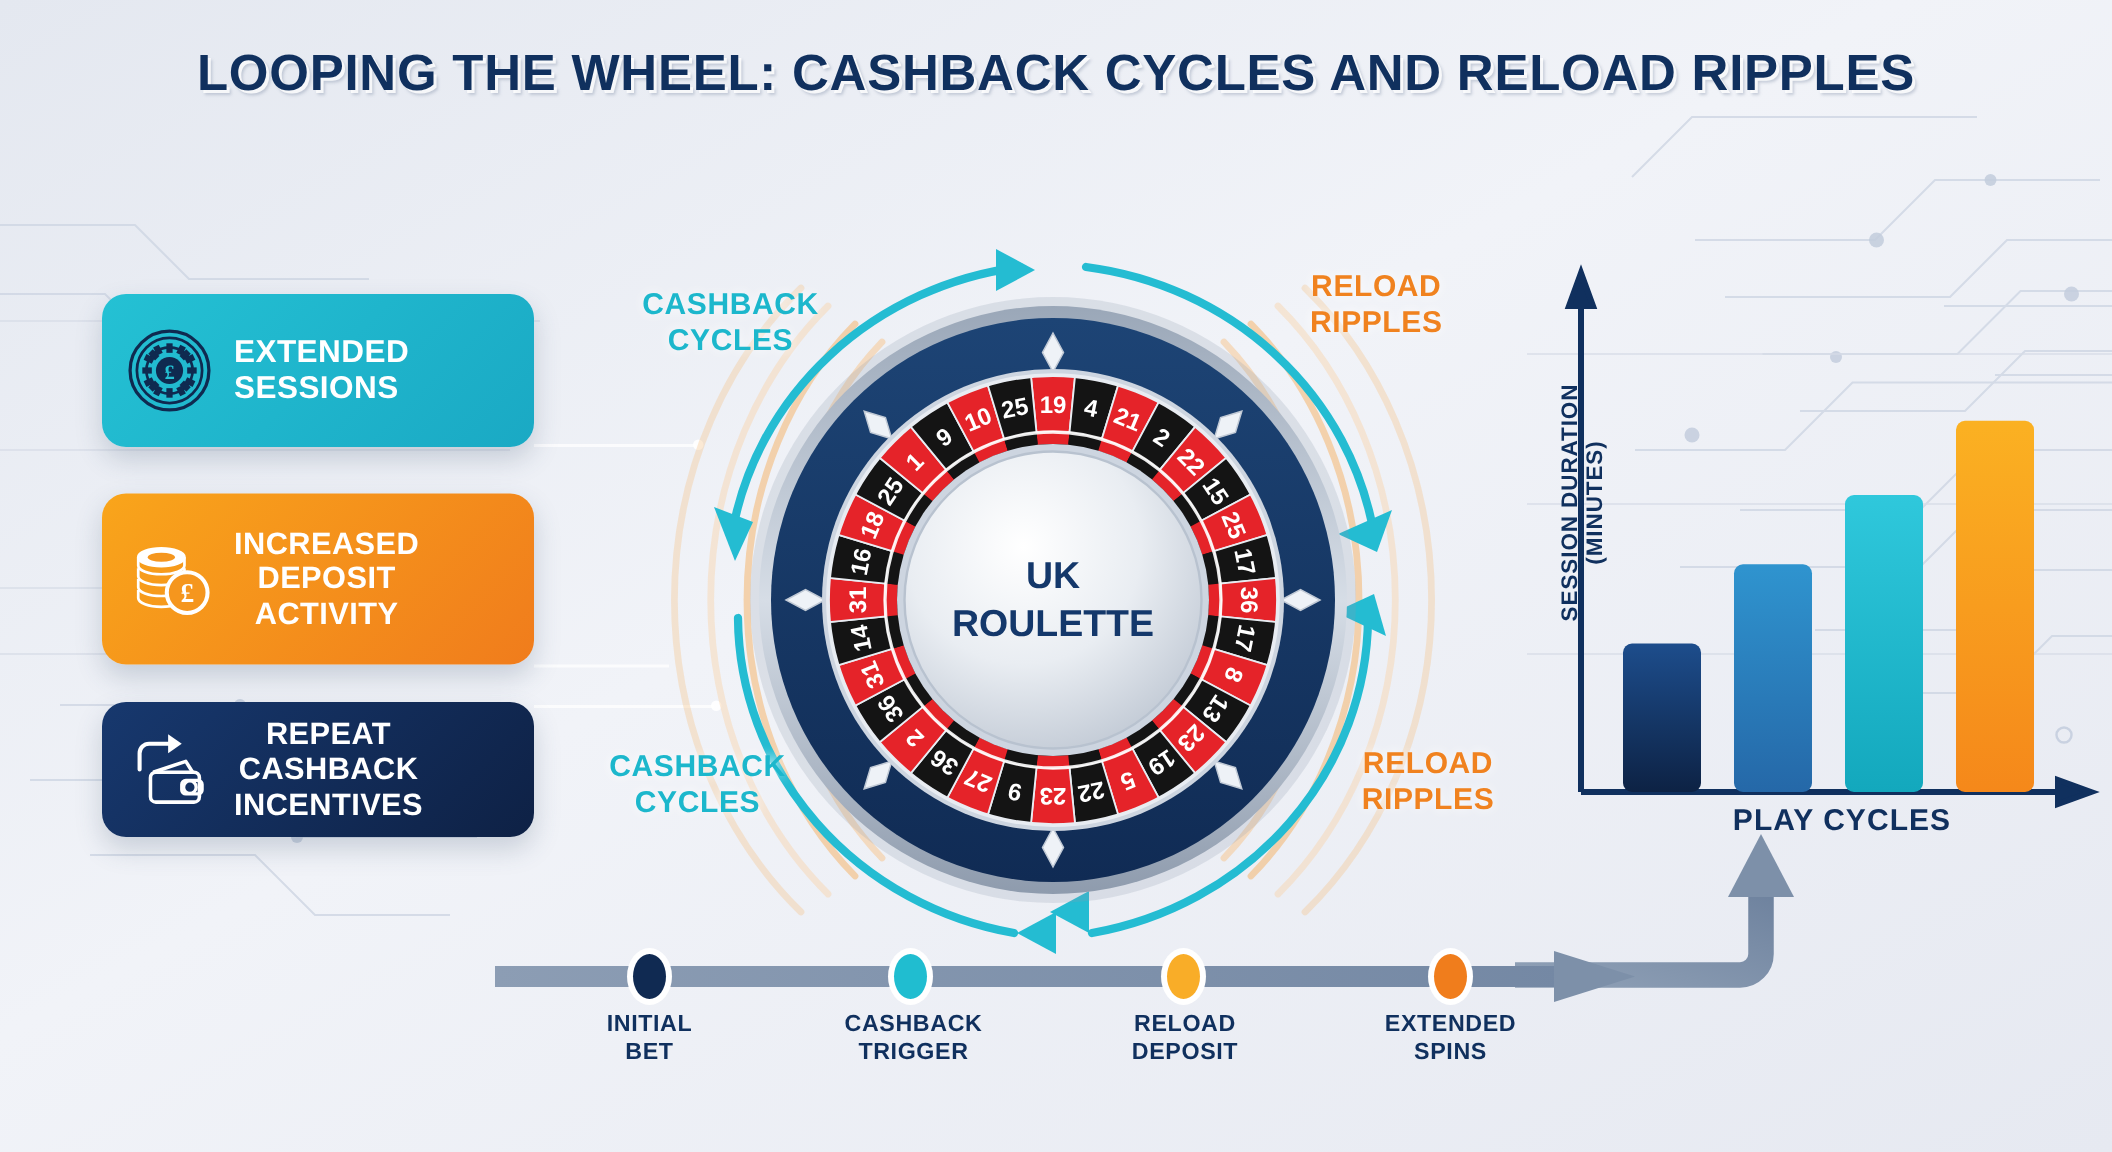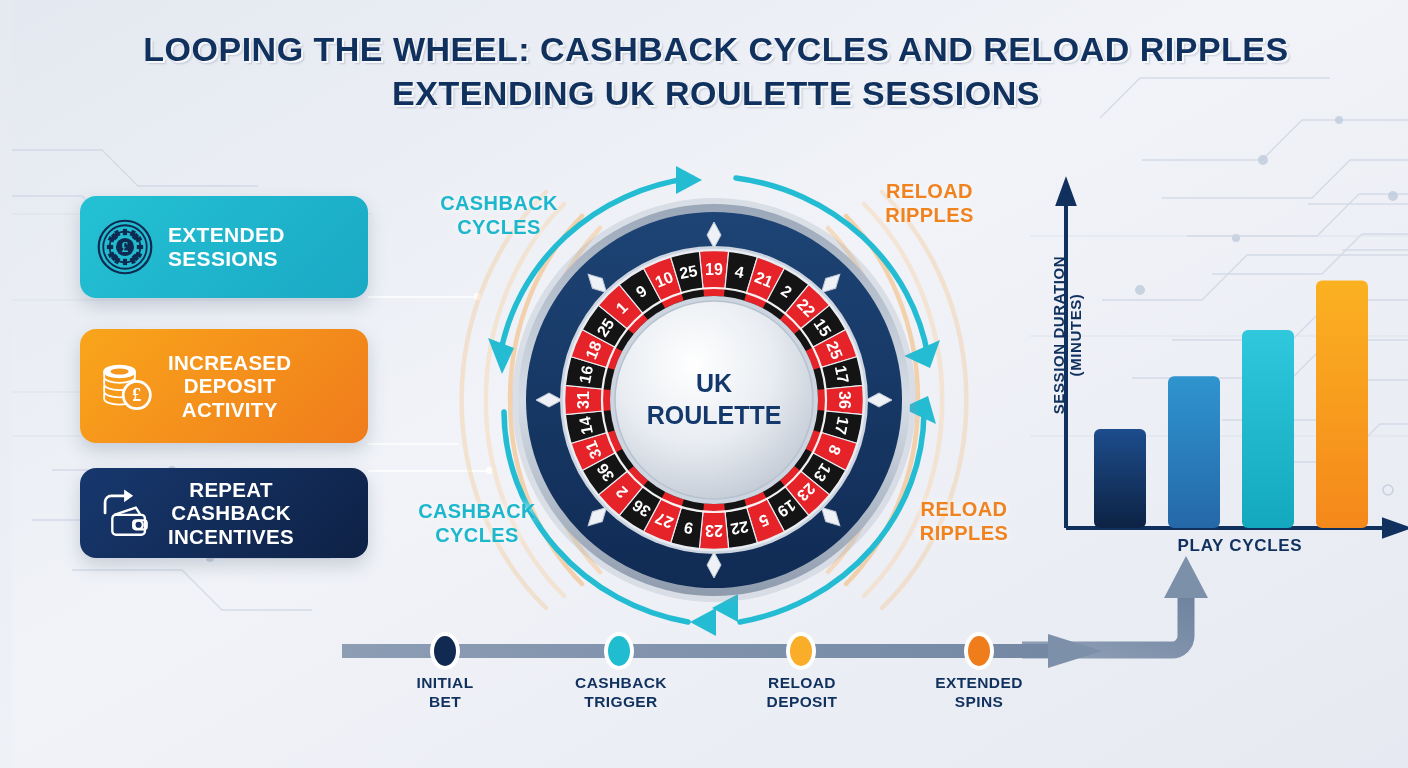--- a/index.html
+++ b/index.html
@@ -2,21 +2,21 @@
 <html><head>
 <meta charset="utf-8">
 <style>
   * { margin:0; padding:0; box-sizing:border-box; }
   html,body { width:1408px; height:768px; overflow:hidden; }
   body {
     font-family:"Liberation Sans", sans-serif;
     background:linear-gradient(135deg,#e6e9f0 0%,#eef1f6 35%,#f4f6f9 60%,#e8ebf2 100%);
     position:relative;
   }
-  #stage { position:absolute; inset:0;margin-left:12px; }
+  #stage { position:absolute; inset:0; }
 
   
   .bg-svg { position:absolute; inset:0; width:1408px; height:768px; pointer-events:none; }
 
   
   .title-wrap {
     position:absolute; left:0; top:28px; width:1408px; text-align:center;
   }
   .title-line {
     font-size:34px; font-weight:bold; letter-spacing:.5px;
@@ -64,21 +64,21 @@
   .chart-wrap { position:absolute; left:1008px; top:168px; width:392px; height:400px; }
   .chart-svg { position:absolute; left:0; top:0; }
   .y-axis-title {
     position:absolute; left:-63px; top:150px; width:220px;
     transform:rotate(-90deg); transform-origin:center;
     font-size:15px; font-weight:bold; color:#10305e; letter-spacing:.6px;
     text-align:center; text-transform:uppercase;
   }
   .x-axis-title {
     position:absolute; left:80px; top:368px; width:280px; text-align:center;
-    font-size:17px; font-weight:bold; color:#10305e; letter-spacing:.7px;
+    font-size:20px; font-weight:bold; color:#10305e; letter-spacing:.7px;
     text-transform:uppercase;
   }
 
   
   .timeline-wrap { position:absolute; left:330px; top:614px; width:760px; height:140px; }
   .tl-svg { position:absolute; left:0; top:0; }
   .tl-label {
     position:absolute; top:60px; width:150px; text-align:center;
     font-size:15.5px; font-weight:bold; color:#10305e; line-height:1.22;
     letter-spacing:.4px; text-transform:uppercase;
@@ -139,21 +139,20 @@
       <line x1="0" y1="392" x2="330" y2="392"></line>
       <line x1="0" y1="436" x2="350" y2="436"></line>
       <line x1="1018" y1="236" x2="1408" y2="236"></line>
       <line x1="1018" y1="336" x2="1408" y2="336"></line>
       <line x1="1018" y1="436" x2="1408" y2="436"></line>
     </g>
   </svg>
 
   <div class="title-wrap">
     <div class="title-line">LOOPING THE WHEEL: CASHBACK CYCLES AND RELOAD RIPPLES</div>
-    <div class="title-line">EXTENDING UK ROULETTE SESSIONS</div>
   </div>
 
   <div class="hairline" style="left:356px; top:296px; width:108px;"></div>
   <div class="hairdot" style="left:462px; top:293px;"></div>
   <div class="hairline" style="left:356px; top:443px; width:90px;"></div>
   <div class="hairline" style="left:356px; top:470px; width:120px;"></div>
   <div class="hairdot" style="left:474px; top:467px;"></div>
 
   <div class="card card-1">
     <svg class="card-icon" viewBox="0 0 64 64">

